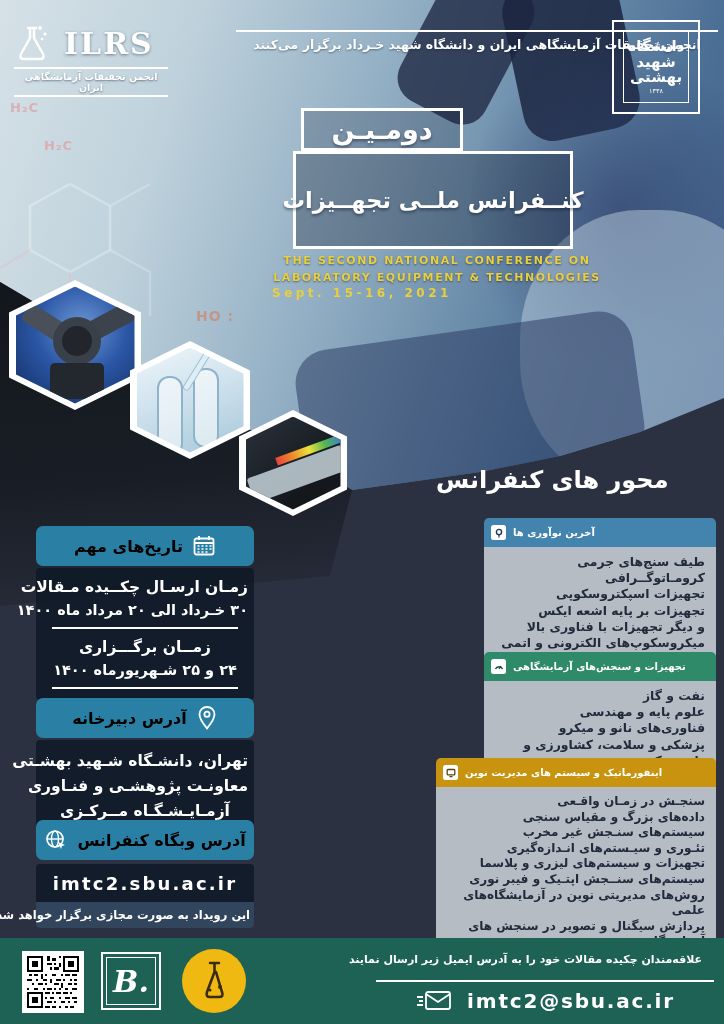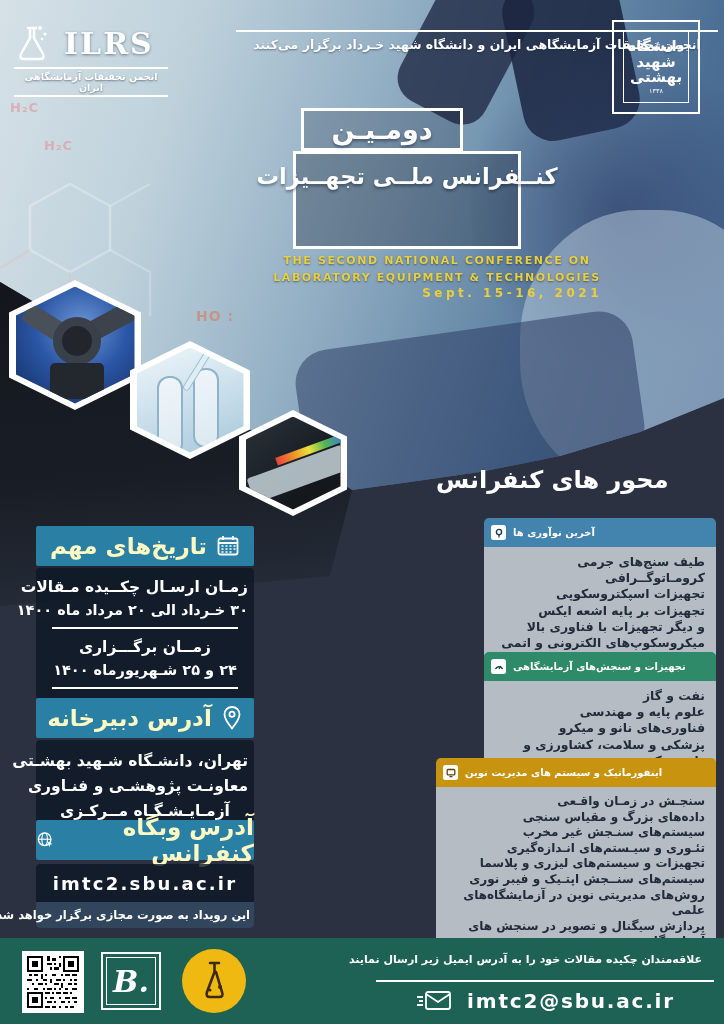--- a/index.html
+++ b/index.html
@@ -61,44 +61,44 @@
 
   
   .sbu{position:absolute;left:612px;top:20px;width:88px;height:94px;border:2.5px solid #fff;padding:9px}
   .sbu-in{width:100%;height:100%;border:1px solid #fff;display:flex;flex-direction:column;align-items:center;justify-content:center;color:#fff;line-height:1.05}
   .sbu-l{font-size:15px;font-weight:700}
   .sbu-year{font-size:6.5px;letter-spacing:2px;margin-top:2px}
 
   
   .kicker{position:absolute;left:301px;top:108px;width:162px;height:43px;border:3px solid #fff;background:rgba(18,28,48,.22);
     display:flex;align-items:center;justify-content:center;color:#fff;font-size:27px;font-weight:700;direction:rtl;text-shadow:0 2px 3px rgba(10,20,40,.45)}
-  .main-title{position:absolute;left:293px;top:151px;width:228px;height:98px;border:3px solid #fff;background:rgba(18,28,48,.32);
-    display:flex;flex-direction:column;align-items:center;color:#fff;font-weight:700;direction:rtl;text-shadow:0 2px 3px rgba(10,20,40,.45)}
+  .main-title{position:absolute;left:293px;top:151px;width:280px;height:98px;border:3px solid #fff;background:rgba(18,28,48,.32);
+    display:flex;flex-direction:column;align-items:center;justify-content:center;color:#fff;font-weight:700;direction:rtl;text-shadow:0 2px 3px rgba(10,20,40,.45)}
   .main-title .t-line{font-size:22.5px;line-height:45px;white-space:nowrap}
   .en-title{position:absolute;left:272px;top:252px;width:330px;text-align:center;color:#e9cf3d;font-weight:700;
     font-size:11px;letter-spacing:1.6px;line-height:1.55;text-shadow:0 1px 2px rgba(10,20,40,.5)}
-  .en-date{position:absolute;left:272px;top:286px;width:330px;text-align:right;color:#e9cf3d;font-weight:700;font-size:12px;letter-spacing:3.5px}
+  .en-date{position:absolute;left:272px;top:286px;width:330px;text-align:left;color:#e9cf3d;font-weight:700;font-size:12px;letter-spacing:3.5px}
 
   
   .topics-heading{position:absolute;left:436px;top:466px;width:280px;color:#fff;font-size:24px;font-weight:700;direction:rtl;text-align:left}
   .topic-card{position:absolute;border-radius:5px}
   .tc1{left:484px;top:518px;width:232px}
   .tc2{left:484px;top:652px;width:232px}
   .tc3{left:436px;top:758px;width:280px}
   .topic-header{display:flex;align-items:center;gap:7px;padding:0 7px;height:29px;border-radius:5px 5px 0 0}
   .th-blue{background:#4284ad}.th-green{background:#2e8a68}.th-gold{background:#c8940f}
   .t-icon{width:15px;height:15px;min-width:15px;background:#fff;border-radius:2.5px;display:flex;align-items:center;justify-content:center}
   .topic-title{color:#fff;font-size:10px;font-weight:700;direction:rtl;white-space:nowrap}
   .topic-body{background:#b6bcc4;border-radius:0 0 5px 5px;padding:7px 11px 8px;direction:rtl;text-align:right;color:#202b3b;font-weight:700}
   .tc1 .topic-item,.tc2 .topic-item{font-size:12.4px;line-height:16.2px}
   .tc3 .topic-item{font-size:12px;line-height:15.6px}
 
   
-  .l-header{position:absolute;left:36px;width:218px;height:40px;background:#2a80a4;border-radius:2px;
-    display:flex;align-items:center;justify-content:center;gap:9px;color:#fef9c3;font-weight:700;font-size:23px;direction:rtl}
+  .l-header{position:absolute;left:36px;width:218px;height:40px;background:#2a80a4;border-radius:7px;
+    display:flex;align-items:center;justify-content:center;gap:9px;color:#000000;font-weight:700;font-size:16px;direction:rtl}
   .l-body{position:absolute;left:36px;width:218px;background:rgba(13,24,38,.8);color:#fff;direction:rtl;text-align:center;border-radius:4px}
   .lh1{top:526px}.lb1{top:568px;padding:10px 6px 2px}
   .lh2{top:698px}.lb2{top:740px;padding:9px 6px 10px}
   .lh3{top:820px}.lb3{top:864px;padding:7px 0 0}
   .d-label{font-size:15.5px;font-weight:700;white-space:nowrap}
   .d-value{font-size:14.5px;font-weight:700;margin-top:6px;white-space:nowrap}
   .div-line{border-top:2px solid #fff;width:90%;margin:9px auto}
   .addr-line{font-size:15.5px;font-weight:700;line-height:1.62;white-space:nowrap}
   .site-url{font-family:"DejaVu Sans",sans-serif;direction:ltr;font-size:18px;font-weight:700;letter-spacing:2.2px;padding:2px 0 8px}
   .virtual-note{background:#31455c;font-size:11.5px;font-weight:700;padding:6px 4px;border-radius:0 0 4px 4px;white-space:nowrap}

